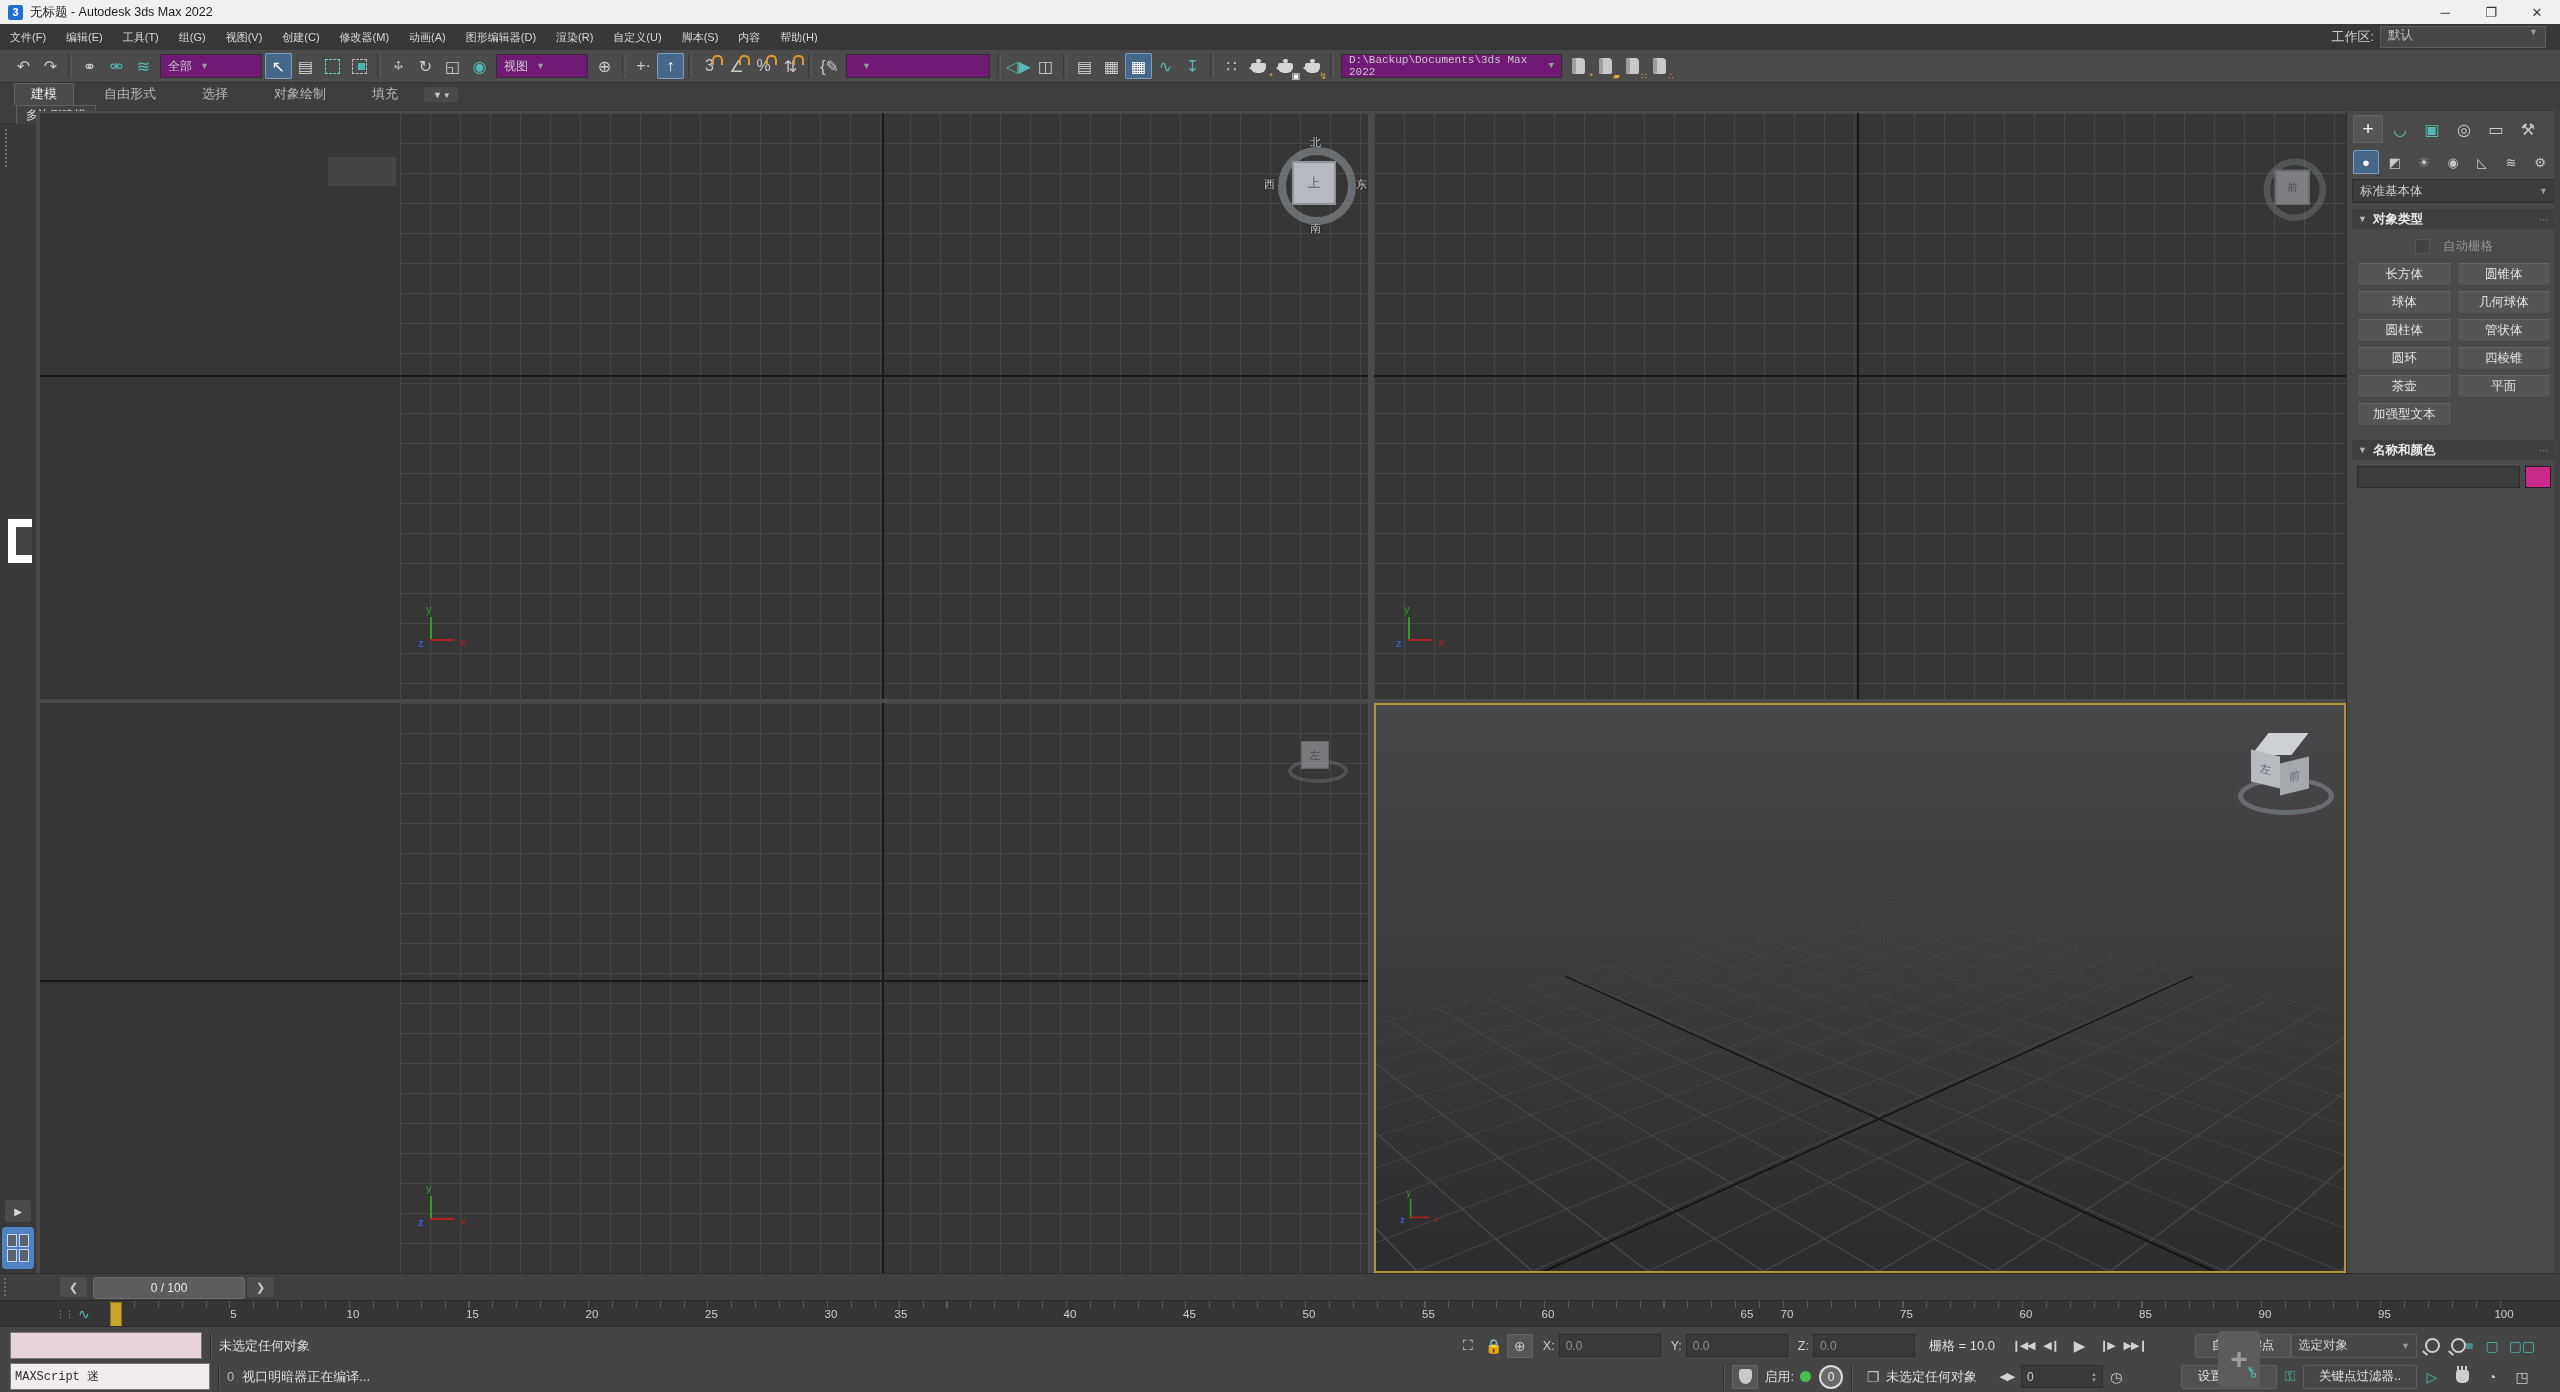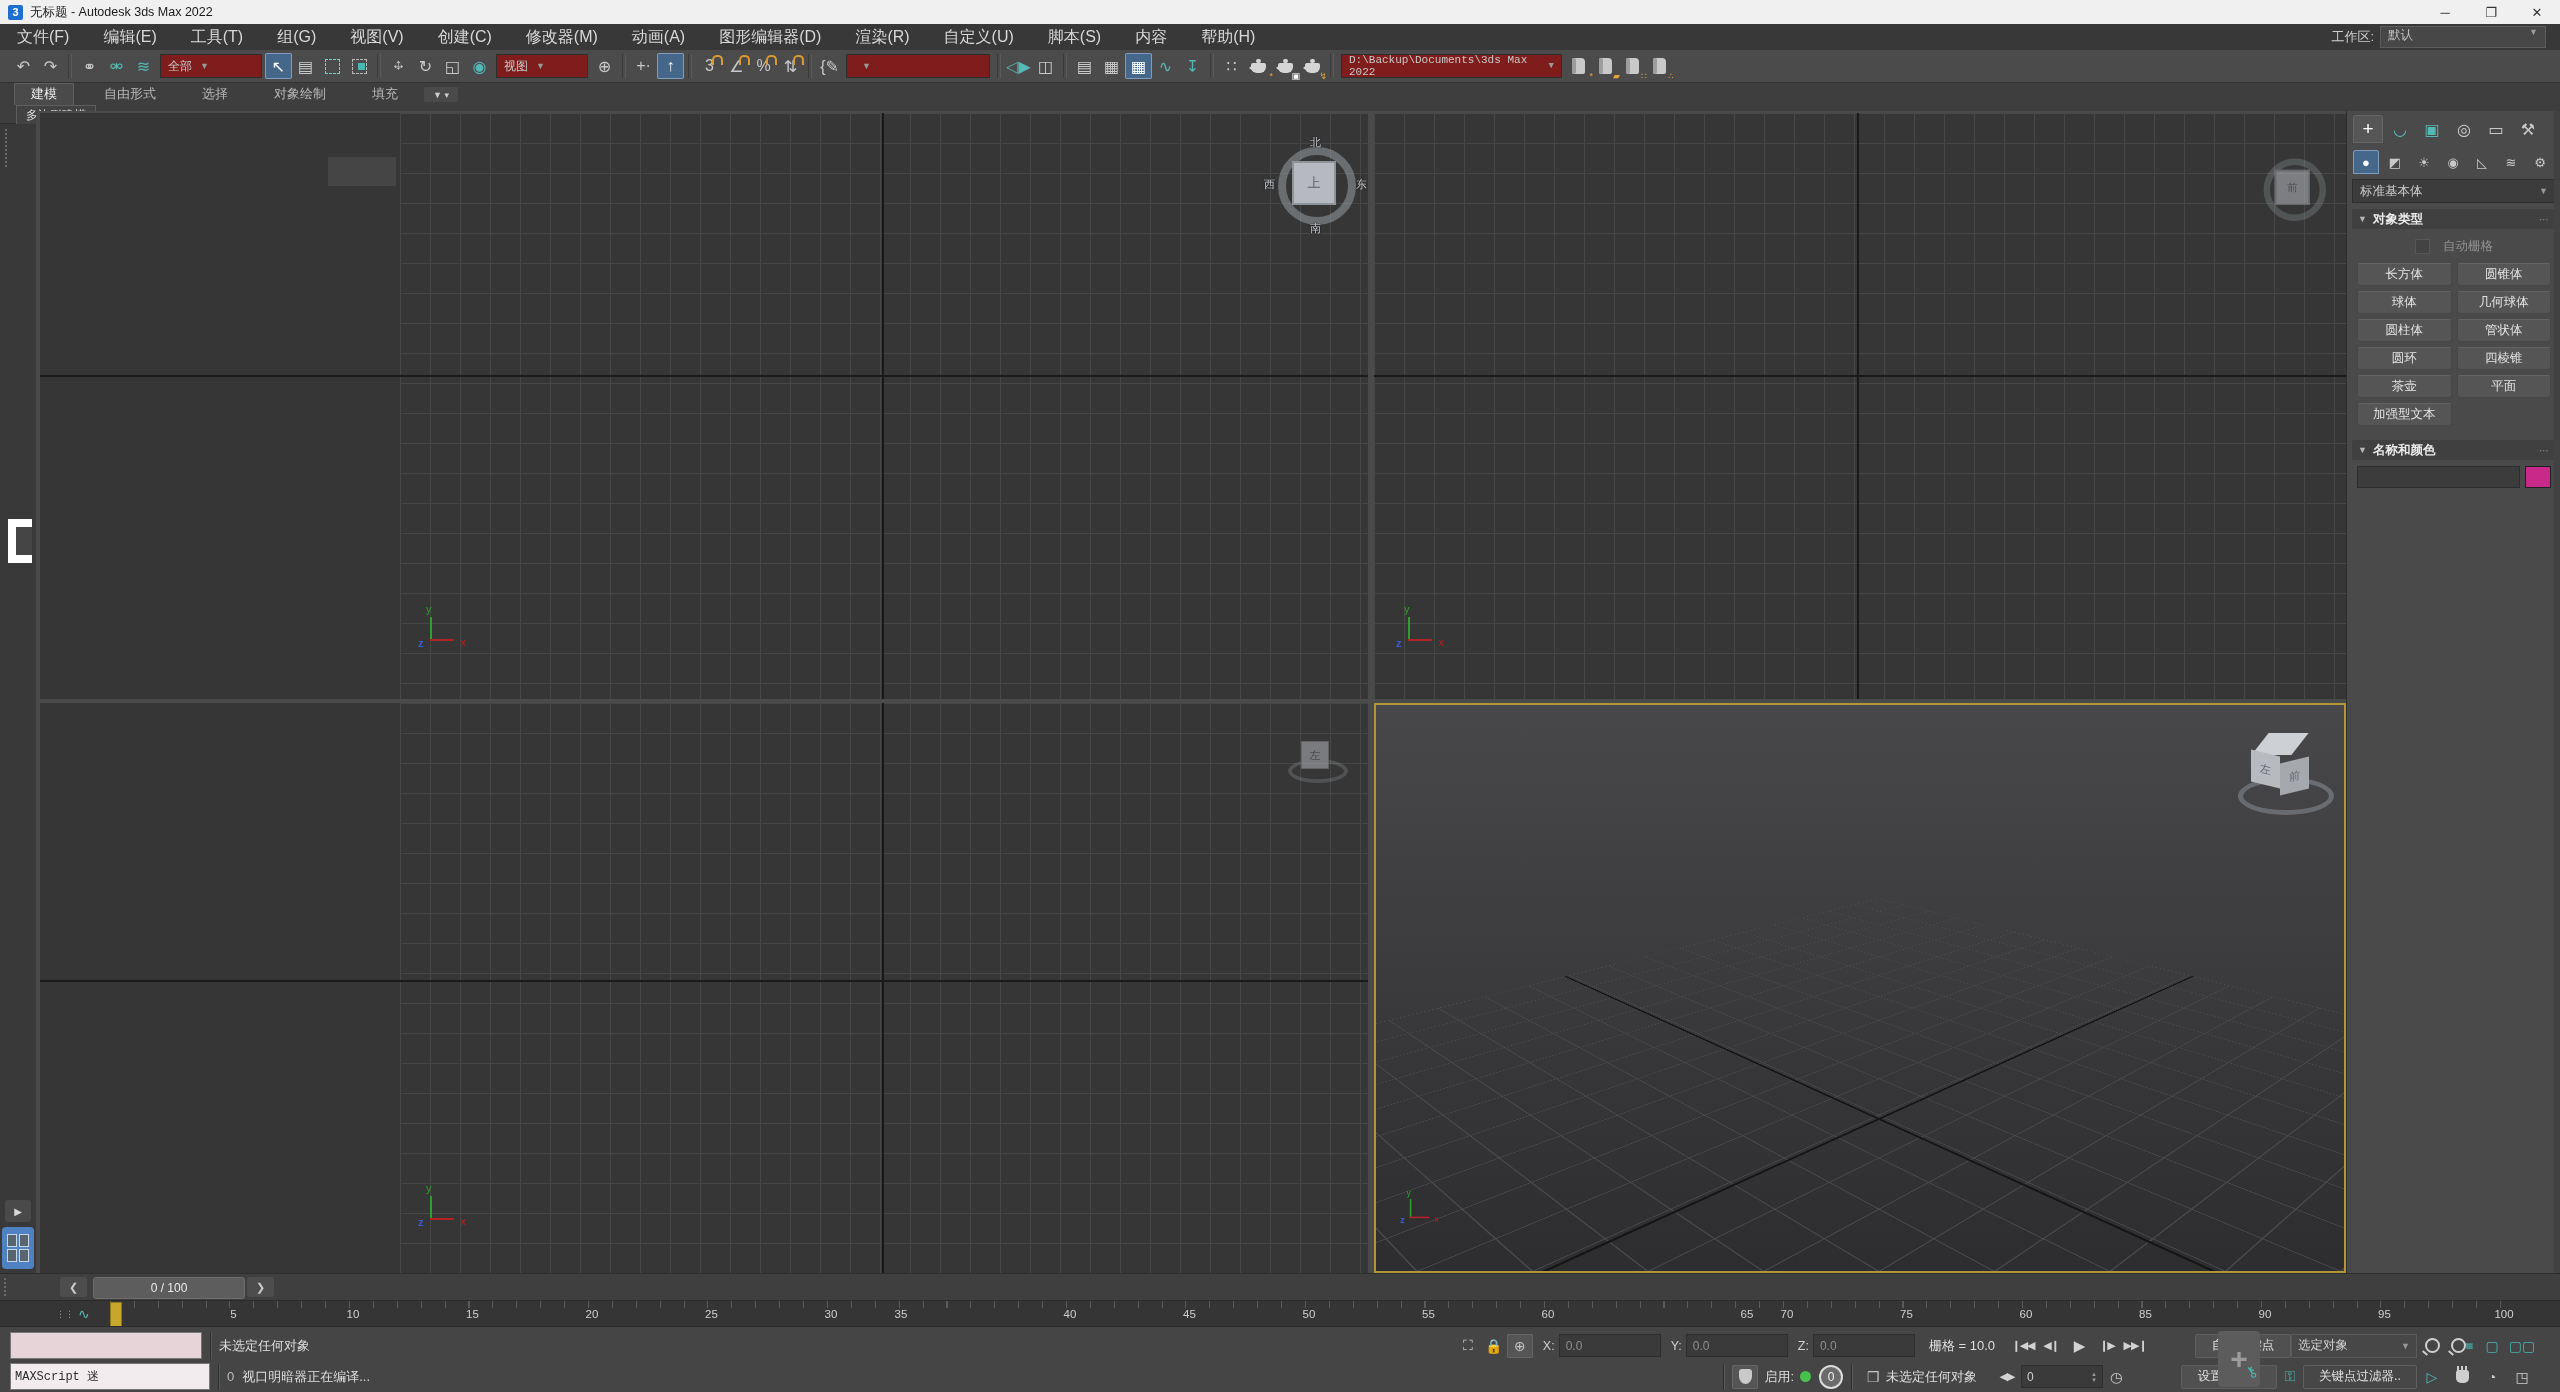--- a/index.html
+++ b/index.html
@@ -8,35 +8,35 @@
   
   .titlebar{position:absolute;left:0;top:0;width:2560px;height:24px;background:#f0f0f0;color:#1a1a1a;
             display:flex;align-items:center;}
   .applogo{width:15px;height:15px;margin:0 7px 0 8px;background:#1f6fd0;border-radius:2px;color:#fff;
            font-size:11px;font-weight:bold;display:flex;align-items:center;justify-content:center;}
   .titletext{font-size:12.5px;}
   .winbtns{margin-left:auto;display:flex;height:100%;}
   .winbtn{width:46px;height:100%;display:flex;align-items:center;justify-content:center;font-size:13px;color:#333;}
   
   .menubar{position:absolute;left:0;top:24px;width:2560px;height:26px;background:#383838;display:flex;align-items:center;border-bottom:1px solid #2d2d2d;}
-  .menu-item{padding:0 17px;color:#d8d8d8;font-size:16px;line-height:26px;}
+  .menu-item{padding:0 10px;color:#d8d8d8;font-size:11px;line-height:26px;}
   .workspace{margin-left:auto;display:flex;align-items:center;gap:6px;padding-right:14px;}
   .ws-label{color:#cfcfcf;}
   .ws-select{width:150px;height:20px;background:#474747;border:1px solid #5c5c5c;color:#bfbfbf;
              display:flex;align-items:flex-start;padding:0 7px;font-size:12.5px;}
   .ws-select .arr{margin-left:auto;font-size:9px;color:#9a9a9a;}
   
   .toolbar{position:absolute;left:0;top:50px;width:2560px;height:32px;background:#4b4b4b;display:flex;align-items:center;
            padding-left:10px;border-bottom:1px solid #333;}
   .tbicon{width:27px;height:26px;display:flex;align-items:center;justify-content:center;color:#c9c9c9;
           font-size:16px;border-radius:2px;position:relative;flex:none;}
   .tbicon.teal{color:#55b8b4;}
   .tbicon.active{background:#44678a;box-shadow:inset 0 0 0 1px #7e9cc0;color:#fff;}
   .tbsep{width:2px;height:24px;border-left:1px solid #3a3a3a;border-right:1px solid #5a5a5a;margin:0 4px;flex:none;}
-  .tb-select{height:22px;background:#7f1d1d;border:1px solid #2e2e2e;color:#c8c8c8;display:flex;align-items:center;
+  .tb-select{height:22px;background:#701a75;border:1px solid #2e2e2e;color:#c8c8c8;display:flex;align-items:center;
              padding:0 7px;font-size:12px;margin:0 3px;flex:none;}
   .tb-select .arr{margin-left:8px;font-size:9px;color:#999;}
   .dashedbox{width:13px;height:13px;border:1px dashed #6fd0ca;}
   .wincross{width:13px;height:13px;border:1px dashed #b9b9b9;position:relative;}
   .wincross::after{content:"";position:absolute;right:1px;top:3px;width:7px;height:7px;background:#49b7b1;}
   .ic-move{position:relative;width:18px;height:18px;}
   .ic-move span{position:absolute;left:0;top:-2px;width:18px;text-align:center;font-size:15px;color:#c9c9c9;}
   .magnet{position:absolute;right:0px;top:2px;width:7px;height:8px;border:2px solid #d99b2e;border-bottom:none;
           border-radius:5px 5px 0 0;}
   .teapot{position:relative;width:15px;height:10px;background:#d5d5d5;border-radius:2px 2px 6px 6px;margin-top:4px;}

